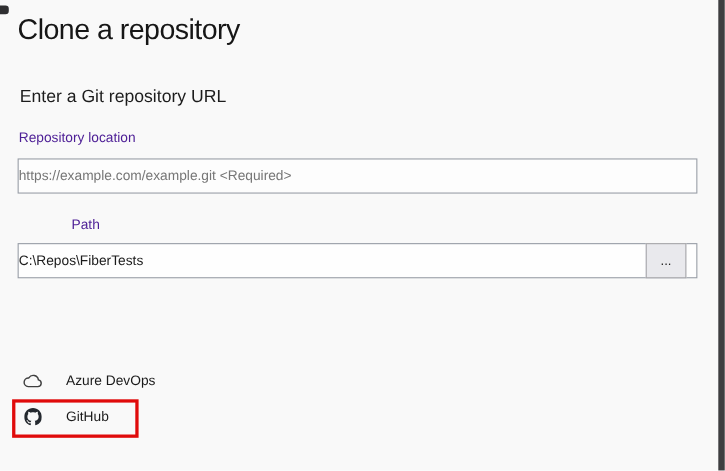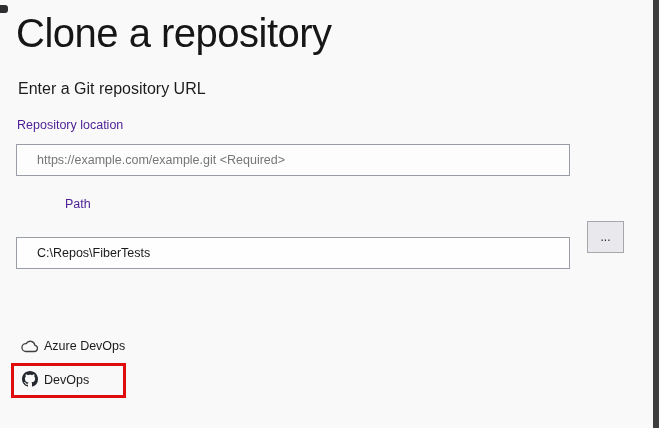--- a/index.html
+++ b/index.html
@@ -21,21 +21,21 @@
   }
   .edge-strip {
     position: absolute;
     right: 0; top: 0;
     width: 6px; height: 428px;
     background: #3e3e40;
   }
   .page-title {
     position: absolute;
     left: 16px; top: 11px;
-    font-size: 40px;
+    font-size: 26px;
     font-weight: 400;
     color: #161616;
     letter-spacing: -0.5px;
     white-space: nowrap;
   }
   .section-heading {
     position: absolute;
     left: 18px;
     font-size: 16px;
     font-weight: 400;
@@ -49,52 +49,52 @@
     left: 17px;
     font-size: 12.5px;
     color: #4c1d95;
     white-space: nowrap;
   }
   .label-location { top: 118px; }
   .label-path     { top: 197px; margin-left: 48px; }
   .text-input {
     position: absolute;
     left: 16px;
-    width: 554px;
+    width: 618px;
     height: 32px;
     border: 1px solid #989da6;
     background: #fdfdfd;
-    padding: 0 20px;
+    padding: 0 0;
     font-family: "Liberation Sans", sans-serif;
     font-size: 12.5px;
     color: #1b1b1b;
     outline: none;
   }
   .text-input::placeholder { color: #767676; opacity: 1; }
   .input-url  { top: 144px; }
-  .input-path { top: 237px; background: #fefefe; }
+  .input-path { top: 221px; background: #fefefe; }
   .browse-button {
     position: absolute;
     left: 587px; top: 221px;
     width: 37px; height: 32px;
     background: #e9e9ed;
     border: 1px solid #a7a7ab;
     font-family: "Liberation Sans", sans-serif;
     font-size: 12px;
     color: #1e1e1e;
     line-height: 26px;
     text-align: center;
     cursor: pointer;
   }
   .repo-item {
     position: absolute;
     left: 20px;
     display: flex;
-    align-items: flex-end;
-    gap: 4px;
+    align-items: center;
+    gap: 20px;
     cursor: pointer;
   }
   .repo-item-azure  { top: 339px; }
   .repo-item-github { top: 371px; }
   .repo-icon { display: inline-flex; width: 20px; justify-content: center; }
   .repo-label {
     font-size: 12.5px;
     color: #1b1b1b;
     white-space: nowrap;
   }
@@ -137,20 +137,20 @@
     </span>
     <span class="repo-label">Azure DevOps</span>
   </div>
 
   <div class="repo-item repo-item-github">
     <span class="repo-icon">
       <svg width="16" height="16" viewBox="0 0 16 16">
         <path fill="#24292f" fill-rule="evenodd" d="M8 0C3.58 0 0 3.58 0 8c0 3.54 2.29 6.53 5.47 7.59.4.07.55-.17.55-.38 0-.19-.01-.82-.01-1.49-2.01.37-2.53-.49-2.69-.94-.09-.23-.48-.94-.82-1.13-.28-.15-.68-.52-.01-.53.63-.01 1.08.58 1.23.82.72 1.21 1.87.87 2.33.66.07-.52.28-.87.51-1.07-1.78-.2-3.64-.89-3.64-3.95 0-.87.31-1.59.82-2.15-.08-.2-.36-1.02.08-2.12 0 0 .67-.21 2.2.82.64-.18 1.32-.27 2-.27s1.36.09 2 .27c1.53-1.04 2.2-.82 2.2-.82.44 1.1.16 1.92.08 2.12.51.56.82 1.27.82 2.15 0 3.07-1.87 3.75-3.65 3.95.29.25.54.73.54 1.48 0 1.07-.01 1.93-.01 2.2 0 .21.15.46.55.38A8.01 8.01 0 0 0 16 8c0-4.42-3.58-8-8-8z"></path>
       </svg>
     </span>
-    <span class="repo-label">DevOps</span>
+    <span class="repo-label">GitHub</span>
   </div>
 
   <div class="annotation-box"></div>
 
   <div class="edge-strip"></div>
 
 </div>
 
 </body></html>

